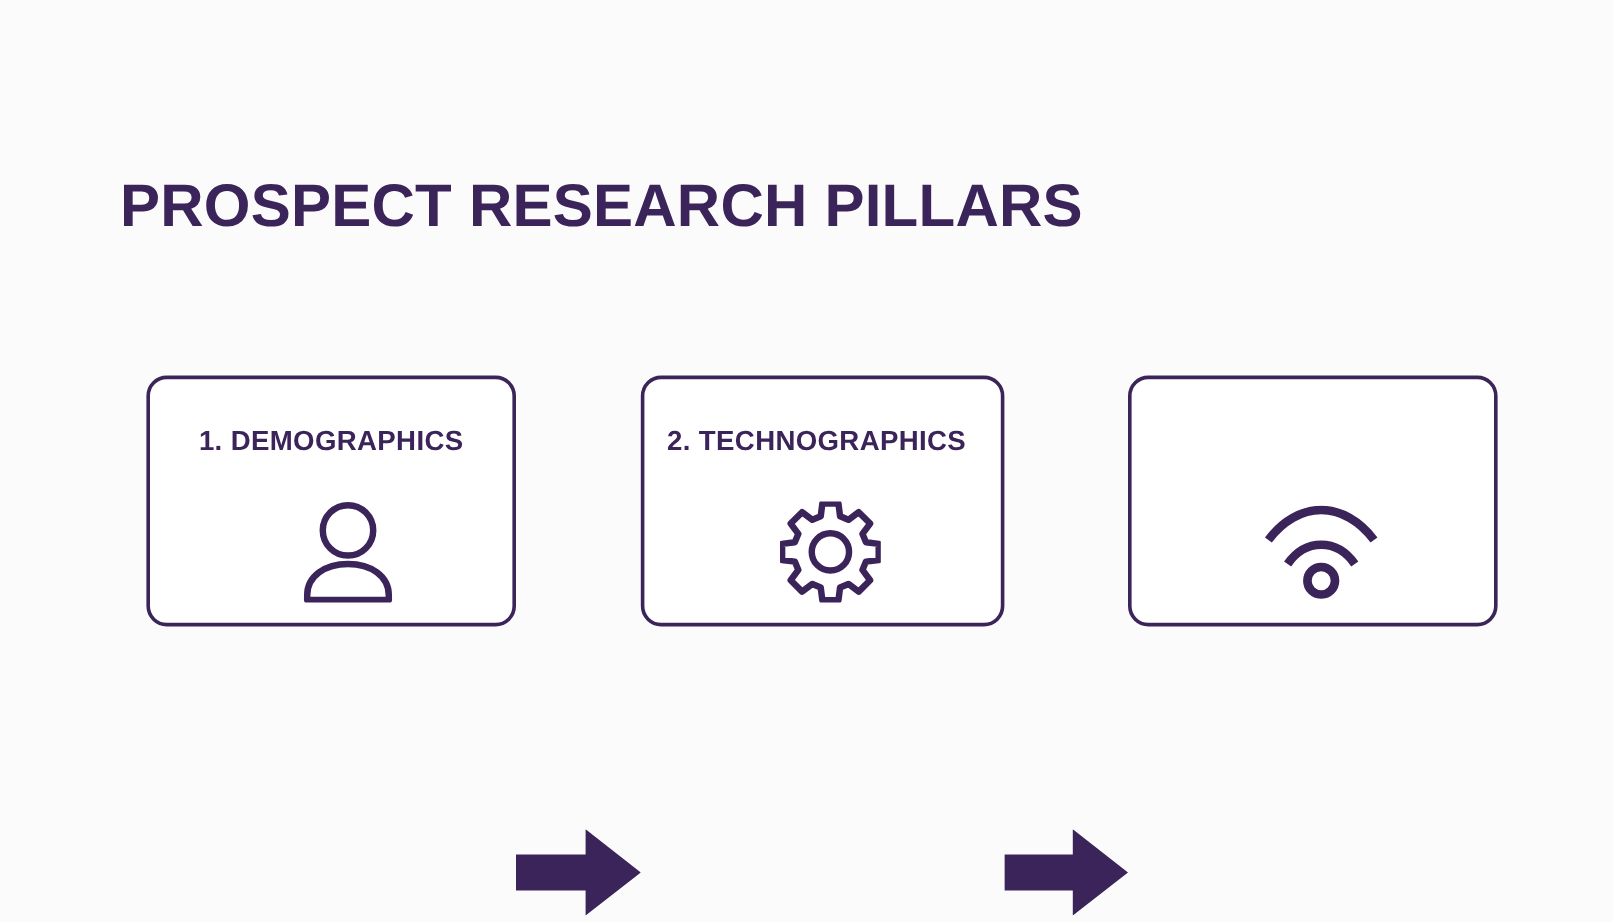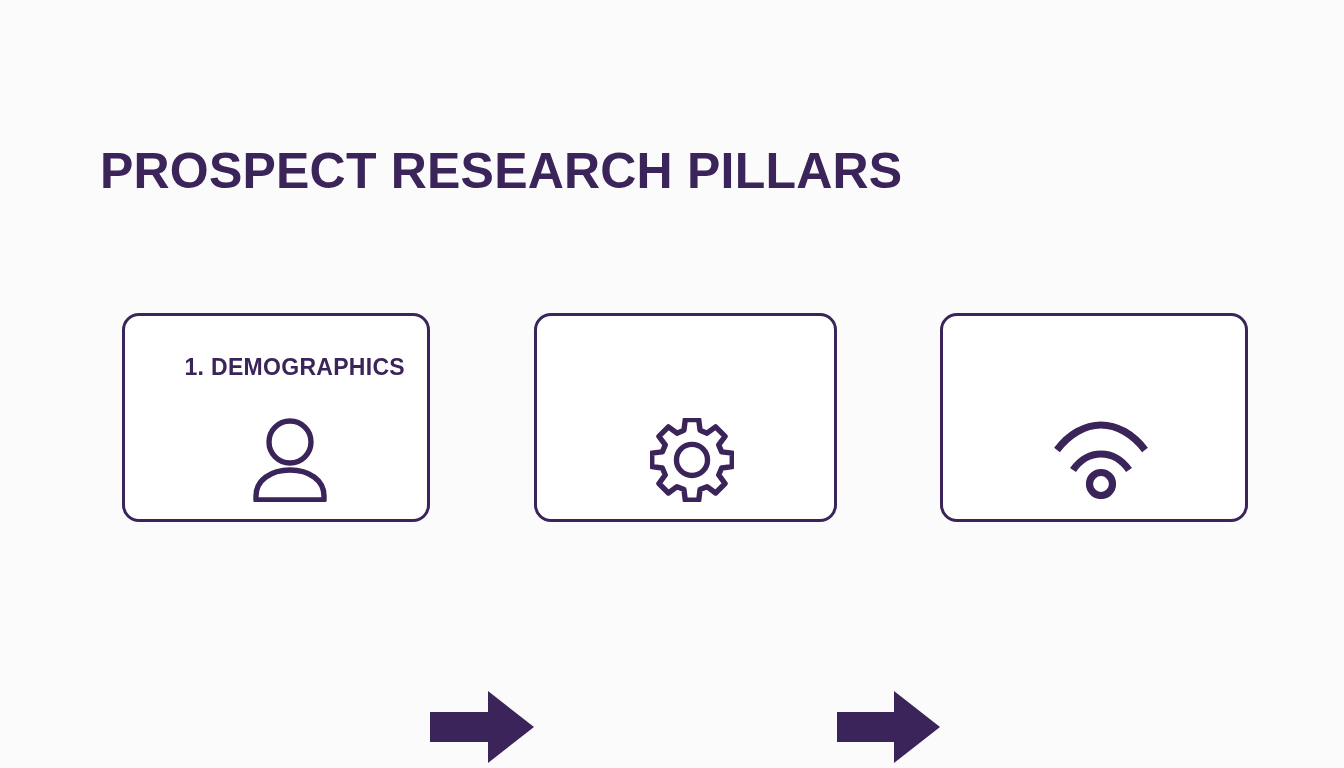--- a/index.html
+++ b/index.html
@@ -66,21 +66,21 @@
     left: 0;
     width: 100%;
     text-align: center;
     font-size: 23px;
     font-weight: bold;
     letter-spacing: 0.3px;
     color: #3b2459;
     white-space: nowrap;
   }
   
-  #pillar-card-1 .pillar-label { text-align: right; padding-right: 22px; box-sizing: border-box; }
+  #pillar-card-1 .pillar-label { text-align: center; box-sizing: border-box; }
   #pillar-card-2 .pillar-label { text-align: center; padding-right: 10px; box-sizing: border-box; }
   #pillar-card-3 .pillar-label { text-align: center; padding-right: 6px;  box-sizing: border-box; }
 
   .pillar-icon {
     position: absolute;
     top: 101px;
     left: 0;
     width: 100%;
     height: 86px;
     display: flex;
@@ -122,20 +122,21 @@
       </div>
     </div>
 
     <div class="flow-arrow" id="flow-arrow-1">
       <svg viewBox="0 0 104 72" preserveAspectRatio="none">
         <path d="M0 21 L58 21 L58 0 L104 36 L58 72 L58 51 L0 51 Z" fill="#3b2459"></path>
       </svg>
     </div>
 
     <div class="pillar-card" id="pillar-card-2">
+      <div class="pillar-label">2. TECHNOGRAPHICS</div>
       <div class="pillar-icon">
         <svg width="84" height="84" viewBox="0 0 100 100" fill="none" stroke="#3b2459" stroke-width="6.4" stroke-linejoin="round" stroke-linecap="round">
           <path d="M42.0 7 L58.0 7 L59.6 19.6
                    L67.9 23.1 L78.1 15.5 L89.4 26.8 L81.8 37.0
                    L85.3 45.3 L97.9 46.9 L97.9 62.9 L85.3 64.5
                    L81.8 72.8 L89.4 83.0 L78.1 94.3 L67.9 86.7
                    L59.6 90.2 L58.0 102.8 L42.0 102.8 L40.4 90.2
                    L32.1 86.7 L21.9 94.3 L10.6 83.0 L18.2 72.8
                    L14.7 64.5 L2.1 62.9 L2.1 46.9 L14.7 45.3
                    L18.2 37.0 L10.6 26.8 L21.9 15.5 L32.1 23.1

